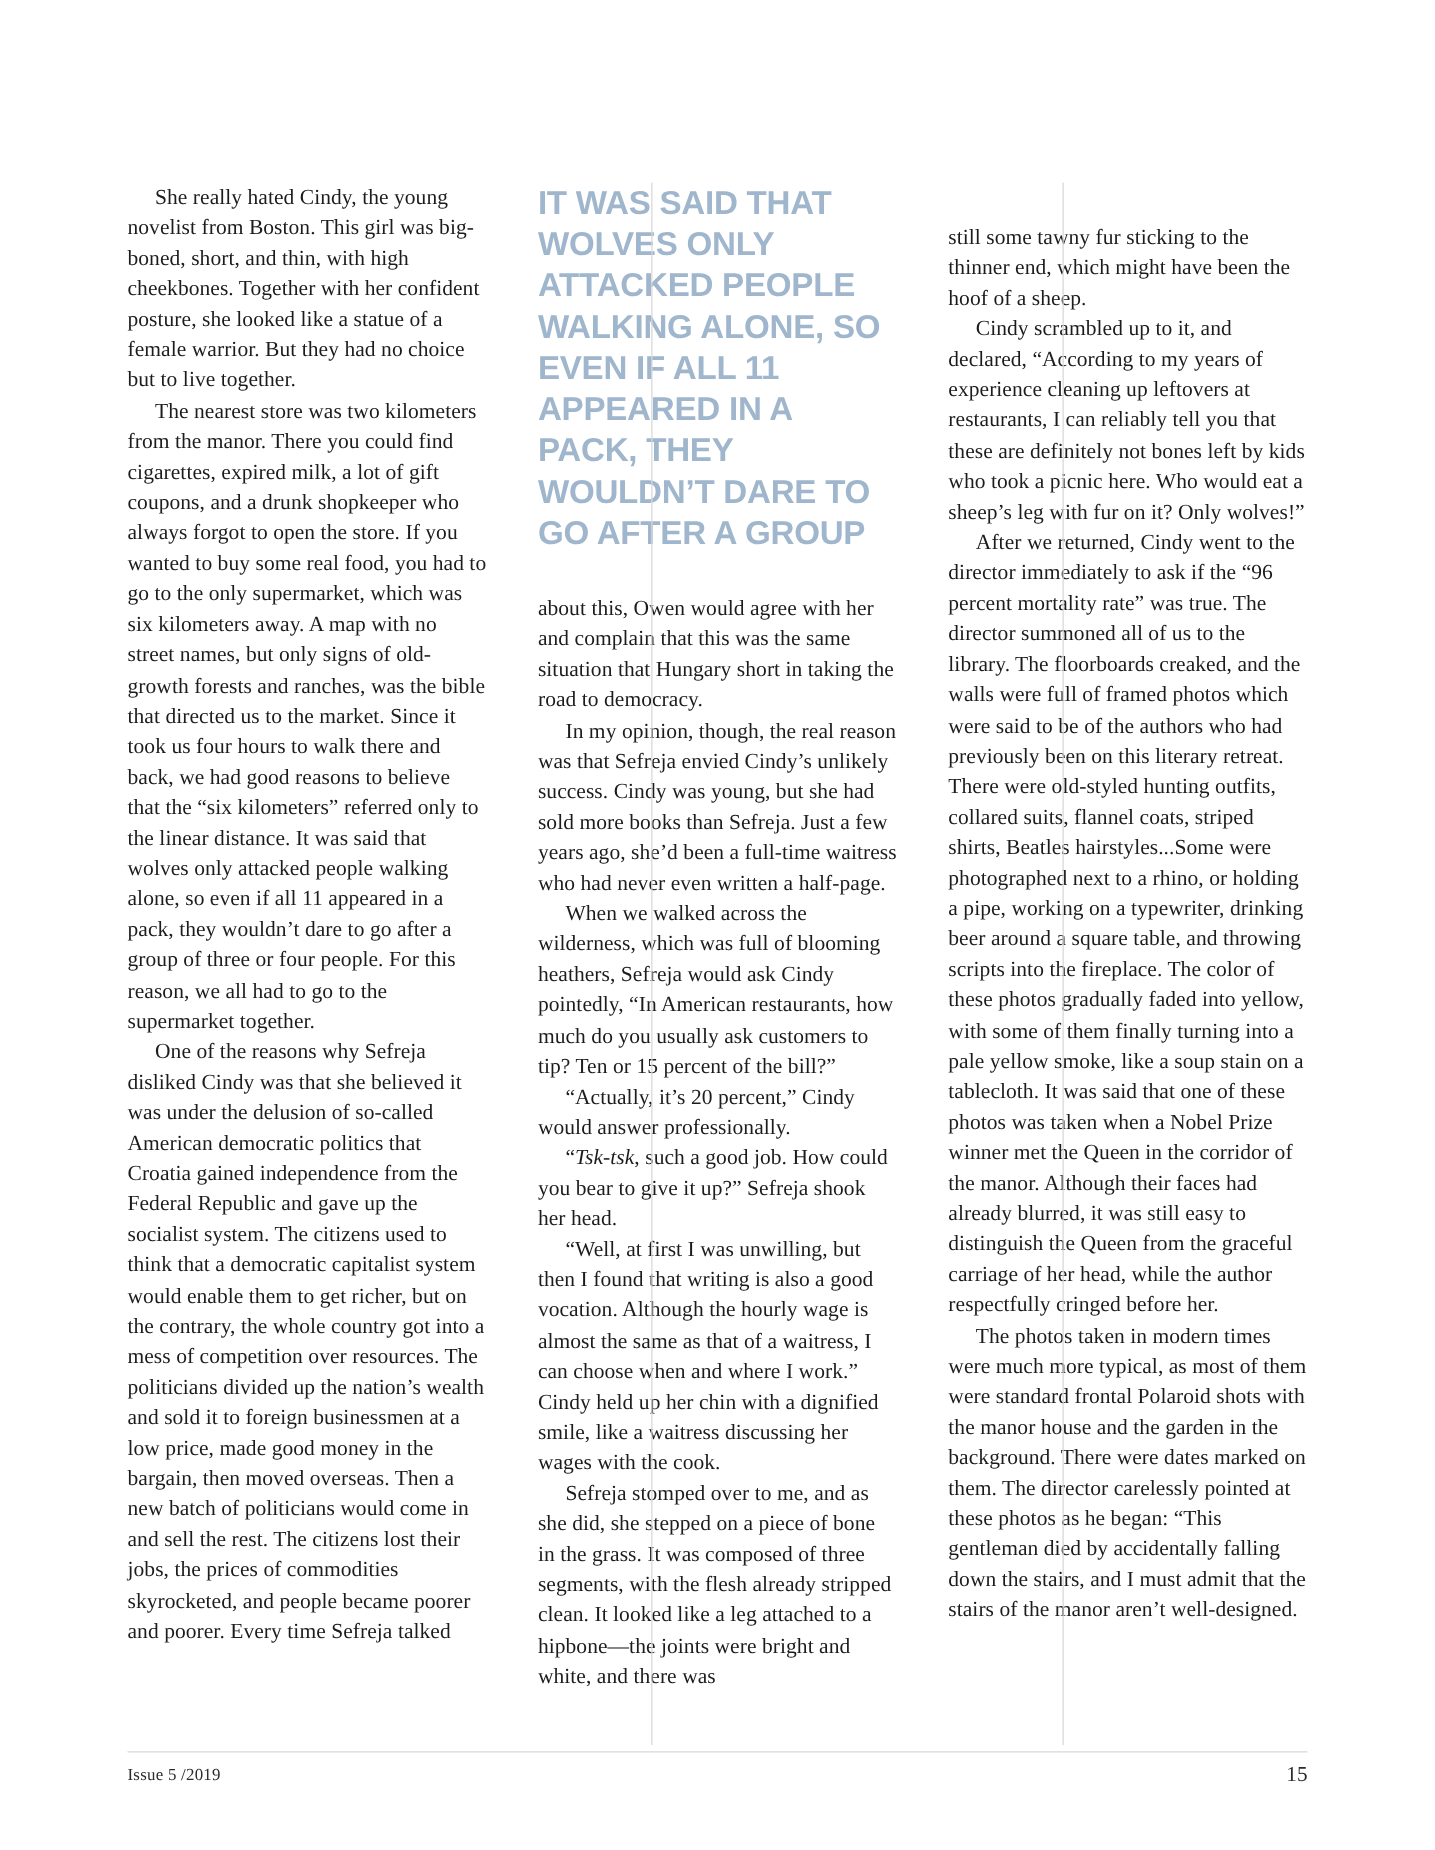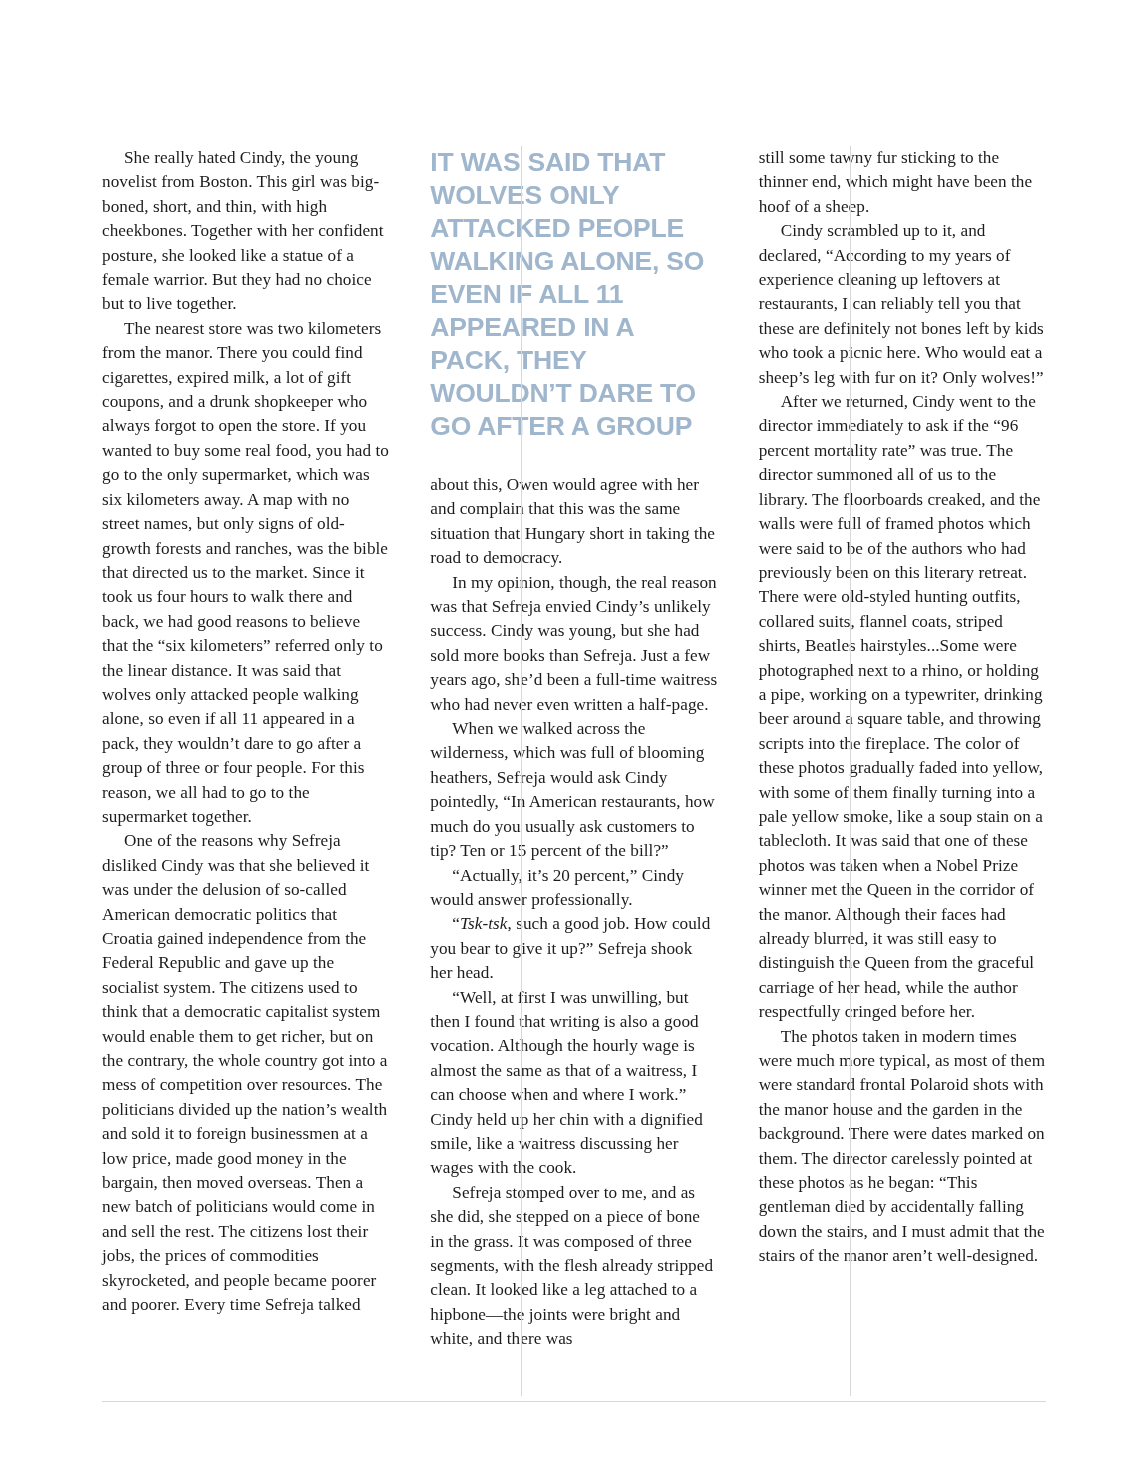--- a/index.html
+++ b/index.html
@@ -54,20 +54,21 @@
     font-size: 17.2px;
     line-height: 24.4px;
     text-align: left;
     text-indent: 22px;
     color: #1c1c1c;
     letter-spacing: 0.05px;
   }
 
   p.noindent {
     text-indent: 0;
+    margin-top: 32px;
   }
 
   .pullquote {
     font-family: "Liberation Sans", sans-serif;
     font-weight: bold;
     font-size: 26.5px;
     line-height: 33px;
     color: #9fb6cc;
     letter-spacing: -0.2px;
     margin: 0 0 30px 0;
@@ -141,14 +142,18 @@
       <p>After we returned, Cindy went to the director immediately to ask if the “96 percent mortality rate” was true. The director summoned all of us to the library. The floorboards creaked, and the walls were full of framed photos which were said to be of the authors who had previously been on this literary retreat. There were old-styled hunting outfits, collared suits, flannel coats, striped shirts, Beatles hairstyles...Some were photographed next to a rhino, or holding a pipe, working on a typewriter, drinking beer around a square table, and throwing scripts into the fireplace. The color of these photos gradually faded into yellow, with some of them finally turning into a pale yellow smoke, like a soup stain on a tablecloth. It was said that one of these photos was taken when a Nobel Prize winner met the Queen in the corridor of the manor. Although their faces had already blurred, it was still easy to distinguish the Queen from the graceful carriage of her head, while the author respectfully cringed before her.</p>
       <p>The photos taken in modern times were much more typical, as most of them were standard frontal Polaroid shots with the manor house and the garden in the background. There were dates marked on them. The director carelessly pointed at these photos as he began: “This gentleman died by accidentally falling down the stairs, and I must admit that the stairs of the manor aren’t well-designed.</p>
     </div>
 
     <div class="col-divider d1"></div>
     <div class="col-divider d2"></div>
   </div>
 
   <div class="footer-rule"></div>
 
+  <div class="footer">
+    <span class="issue">Issue 5 /2019</span>
+    <span class="pagenum">15</span>
+  </div>
 
 </div>
 
 </body></html>

